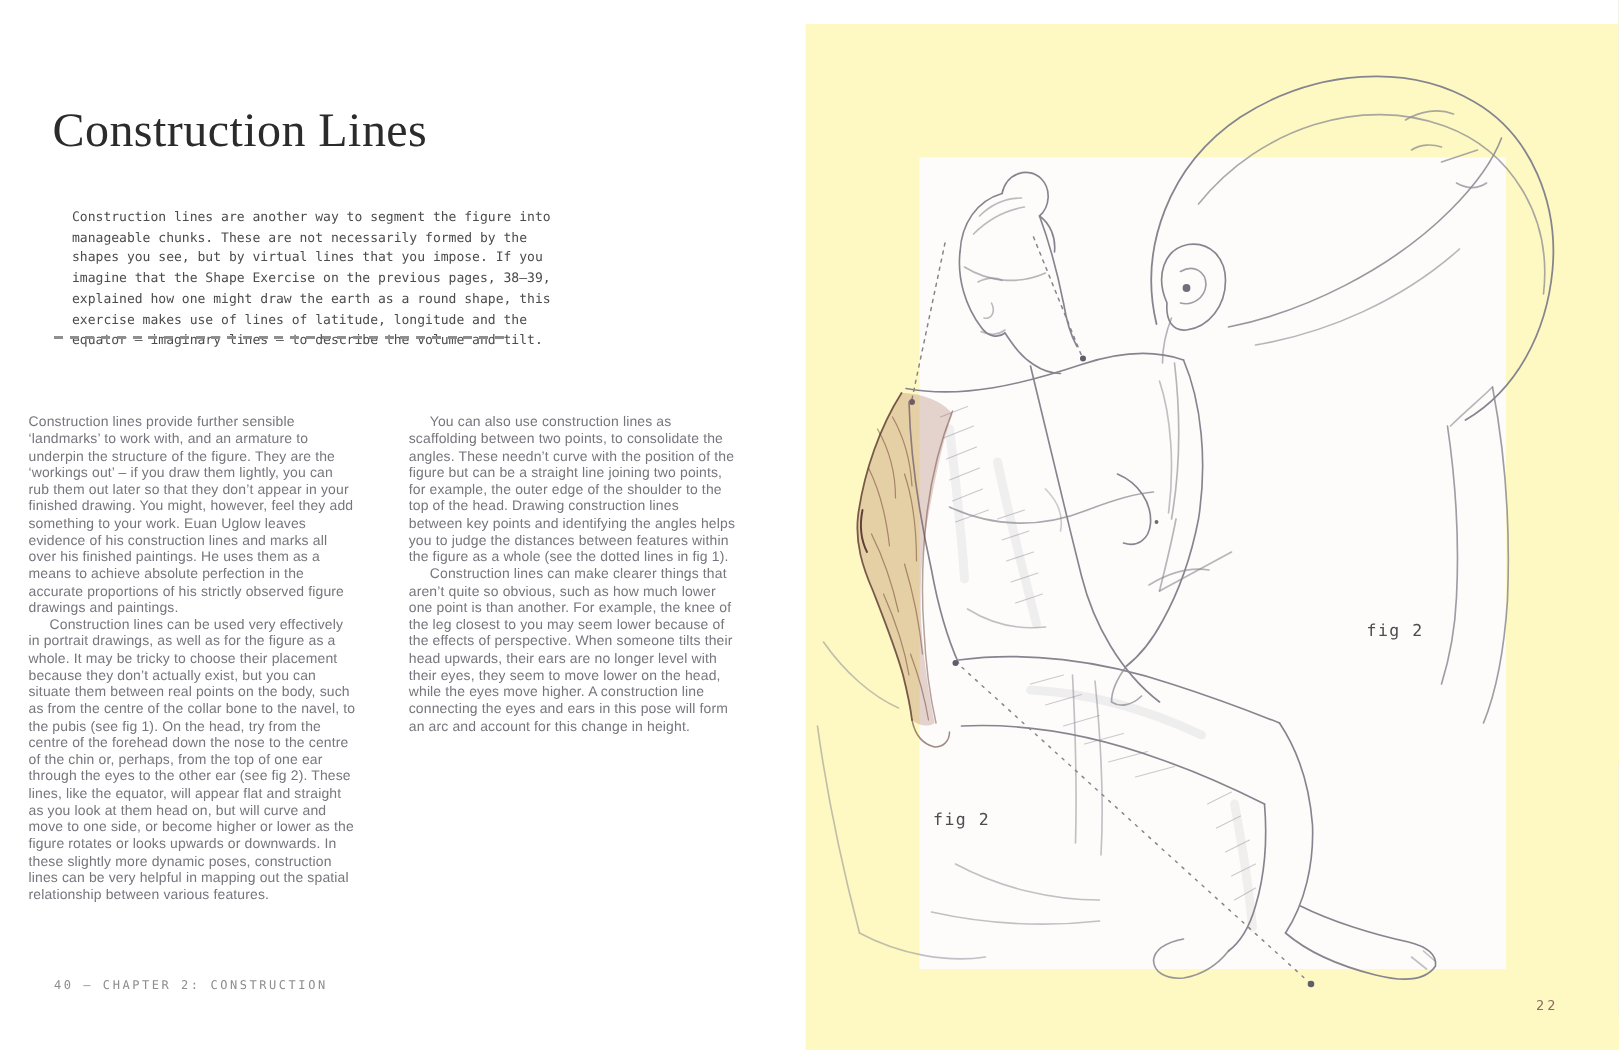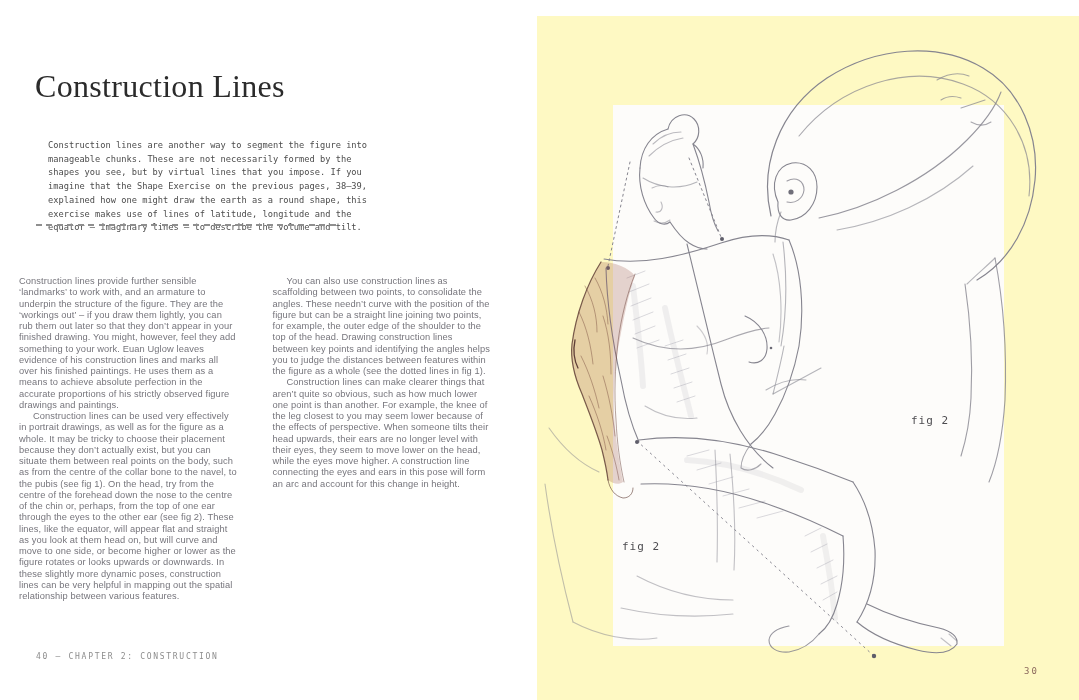--- a/index.html
+++ b/index.html
@@ -174,16 +174,16 @@
         <path d="M428,268 C433,302 436,342 434,382 C433,404 429,424 424,440" opacity="0.8"></path>
         <path d="M458,242 C466,284 470,334 468,384 C466,414 461,444 452,466" opacity="0.8"></path>
         <path d="M430,268 C440,258 450,250 458,242" opacity="0.6"></path>
         <path d="M246,226 C250,260 250,296 244,330" opacity="0.6"></path>
         <path d="M229,374 C242,366 256,362 269,364" opacity="0.6"></path>
       </g>
     </svg>
 
     <div class="fig-label fig2">fig 2</div>
     <div class="fig-label fig1">fig 2</div>
-    <div class="folio-right">30</div>
+    <div class="folio-right">22</div>
   </section>
 
 </div>
 
 </body></html>

